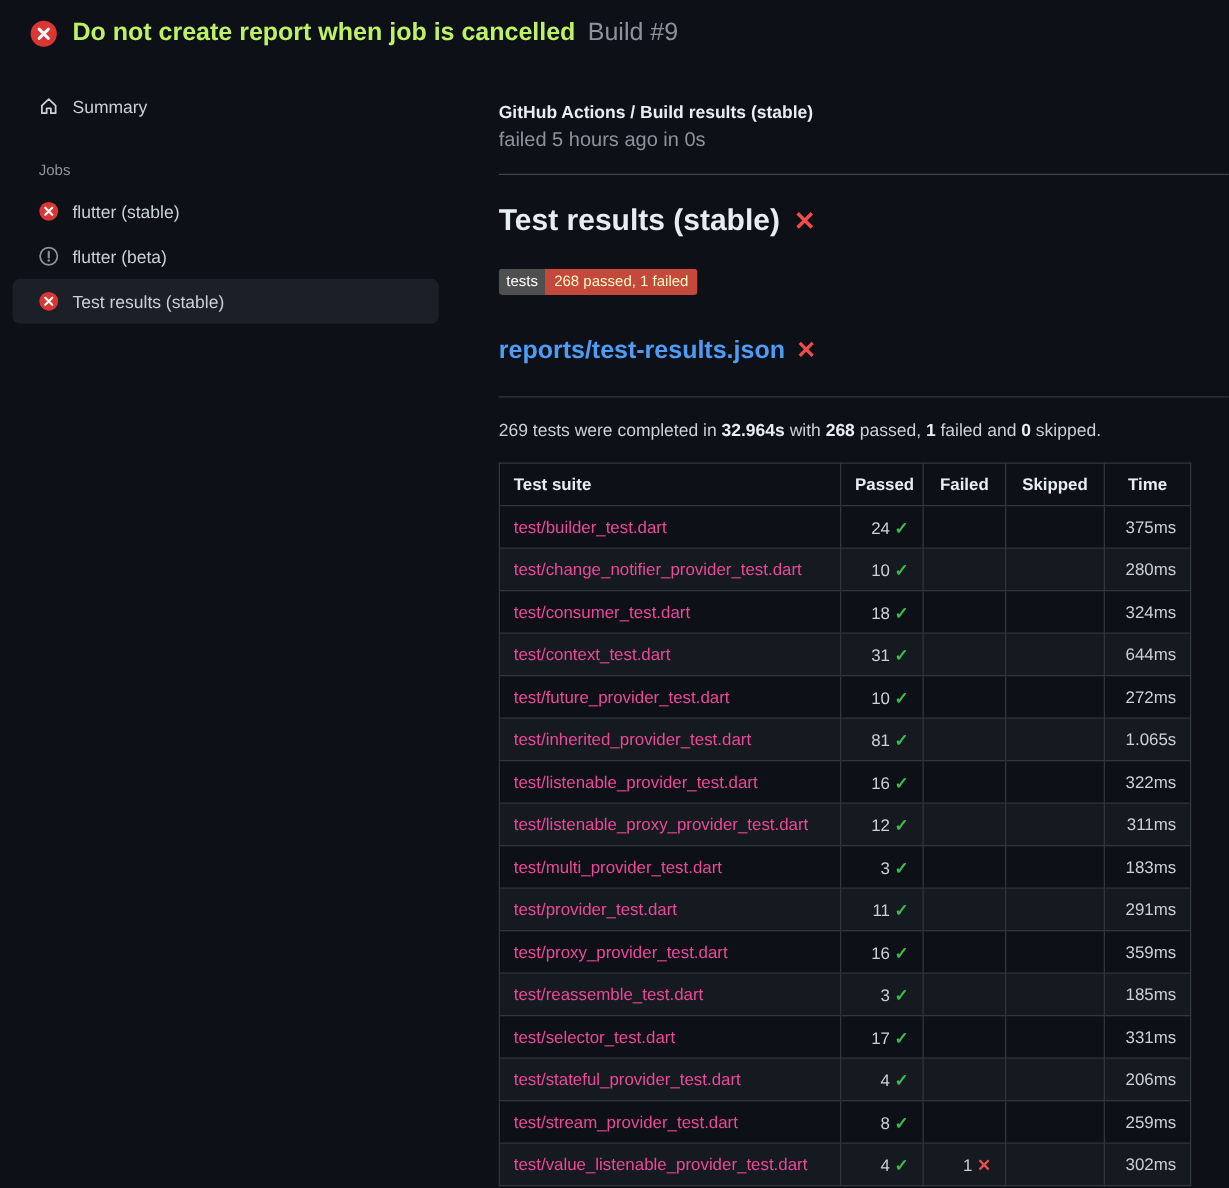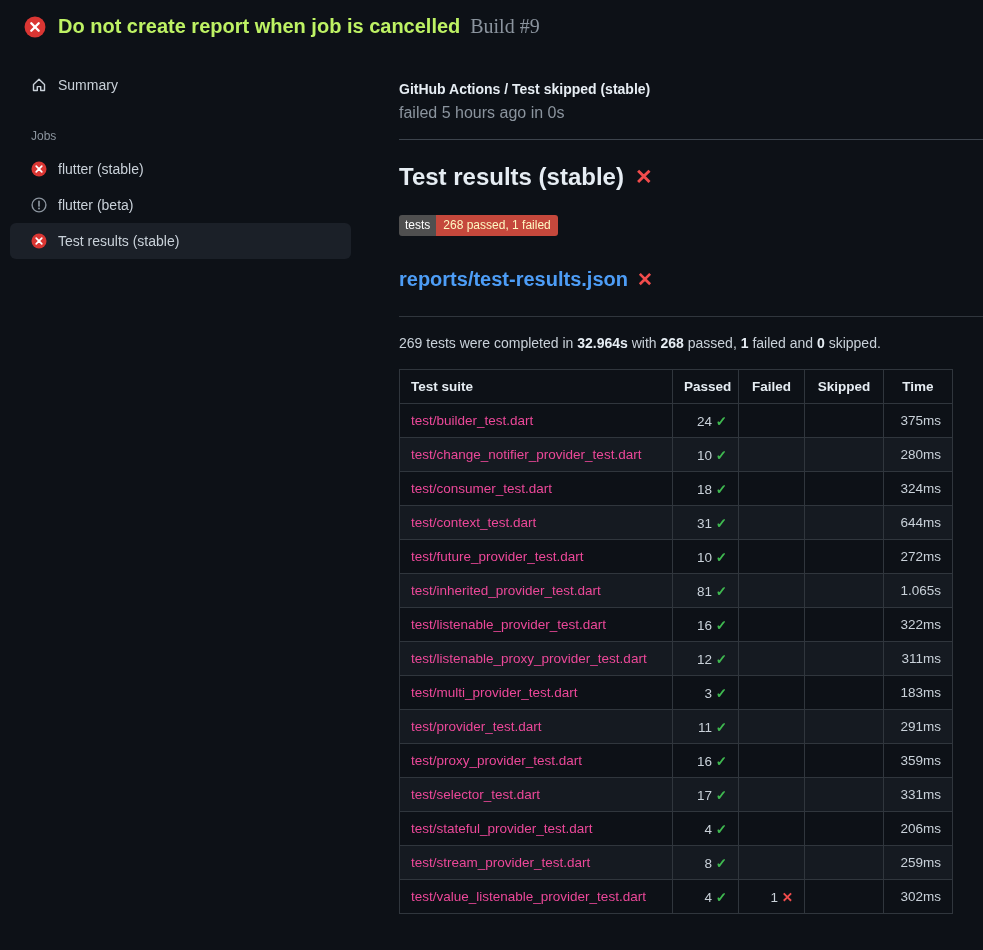--- a/index.html
+++ b/index.html
@@ -11,21 +11,21 @@
     font-size: 14px;
   }
   a { text-decoration: none; }
 
   
   .top-header {
     display: flex; align-items: center; gap: 12px;
     padding: 15px 24px 13px 24px;
   }
   .top-title { font-size: 20px; font-weight: 700; color: #bef264; }
-  .top-build { font-size: 20px; font-weight: 400; color: #8b949e; margin-left: 6px; font-family: Liberation Serif, serif; }
+  .top-build { font-size: 20px; font-weight: 400; color: #8b949e; margin-left: 6px; }
 
   .layout { display: flex; align-items: flex-start; }
 
   
   .sidebar { width: 399px; flex: 0 0 399px; padding: 16px 48px 0 10px; }
   .side-item {
     display: flex; align-items: flex-end; gap: 11px;
     padding: 10px 10px 10px 21px;
     border-radius: 6px; color: #c9d1d9; cursor: pointer;
   }
@@ -133,21 +133,21 @@
               <circle cx="8" cy="8" r="7.5" fill="#da3633"></circle>
               <path d="M5.2 5.2 L10.8 10.8 M10.8 5.2 L5.2 10.8" stroke="#ffffff" stroke-width="1.7" stroke-linecap="round"></path>
             </svg>
           </span>
           <span>Test results (stable)</span>
         </div>
       </nav>
   </aside>
 
   <main class="main">
-    <div class="crumb">GitHub Actions / Test skipped (stable)</div>
+    <div class="crumb">GitHub Actions / Build results (stable)</div>
     <div class="status-line">failed 5 hours ago in 0s</div>
     <hr class="divider">
 
     <div class="h1-row">
       <span class="h1-title">Test results (stable)</span>
       <span class="x-mark x-lg">✕</span>
     </div>
 
     <span class="badge">
       <span class="badge-label" style="background: rgb(79, 79, 79);">tests</span>
@@ -250,20 +250,27 @@
             <td class="num">291ms</td>
           </tr>
           <tr>
             <td class="suite"><a href="#">test/proxy_provider_test.dart</a></td>
             <td class="num">16 <span class="check">✓</span></td>
             <td class="num"></td>
             <td class="num"></td>
             <td class="num">359ms</td>
           </tr>
           <tr>
+            <td class="suite"><a href="#">test/reassemble_test.dart</a></td>
+            <td class="num">3 <span class="check">✓</span></td>
+            <td class="num"></td>
+            <td class="num"></td>
+            <td class="num">185ms</td>
+          </tr>
+          <tr>
             <td class="suite"><a href="#">test/selector_test.dart</a></td>
             <td class="num">17 <span class="check">✓</span></td>
             <td class="num"></td>
             <td class="num"></td>
             <td class="num">331ms</td>
           </tr>
           <tr>
             <td class="suite"><a href="#">test/stateful_provider_test.dart</a></td>
             <td class="num">4 <span class="check">✓</span></td>
             <td class="num"></td>

